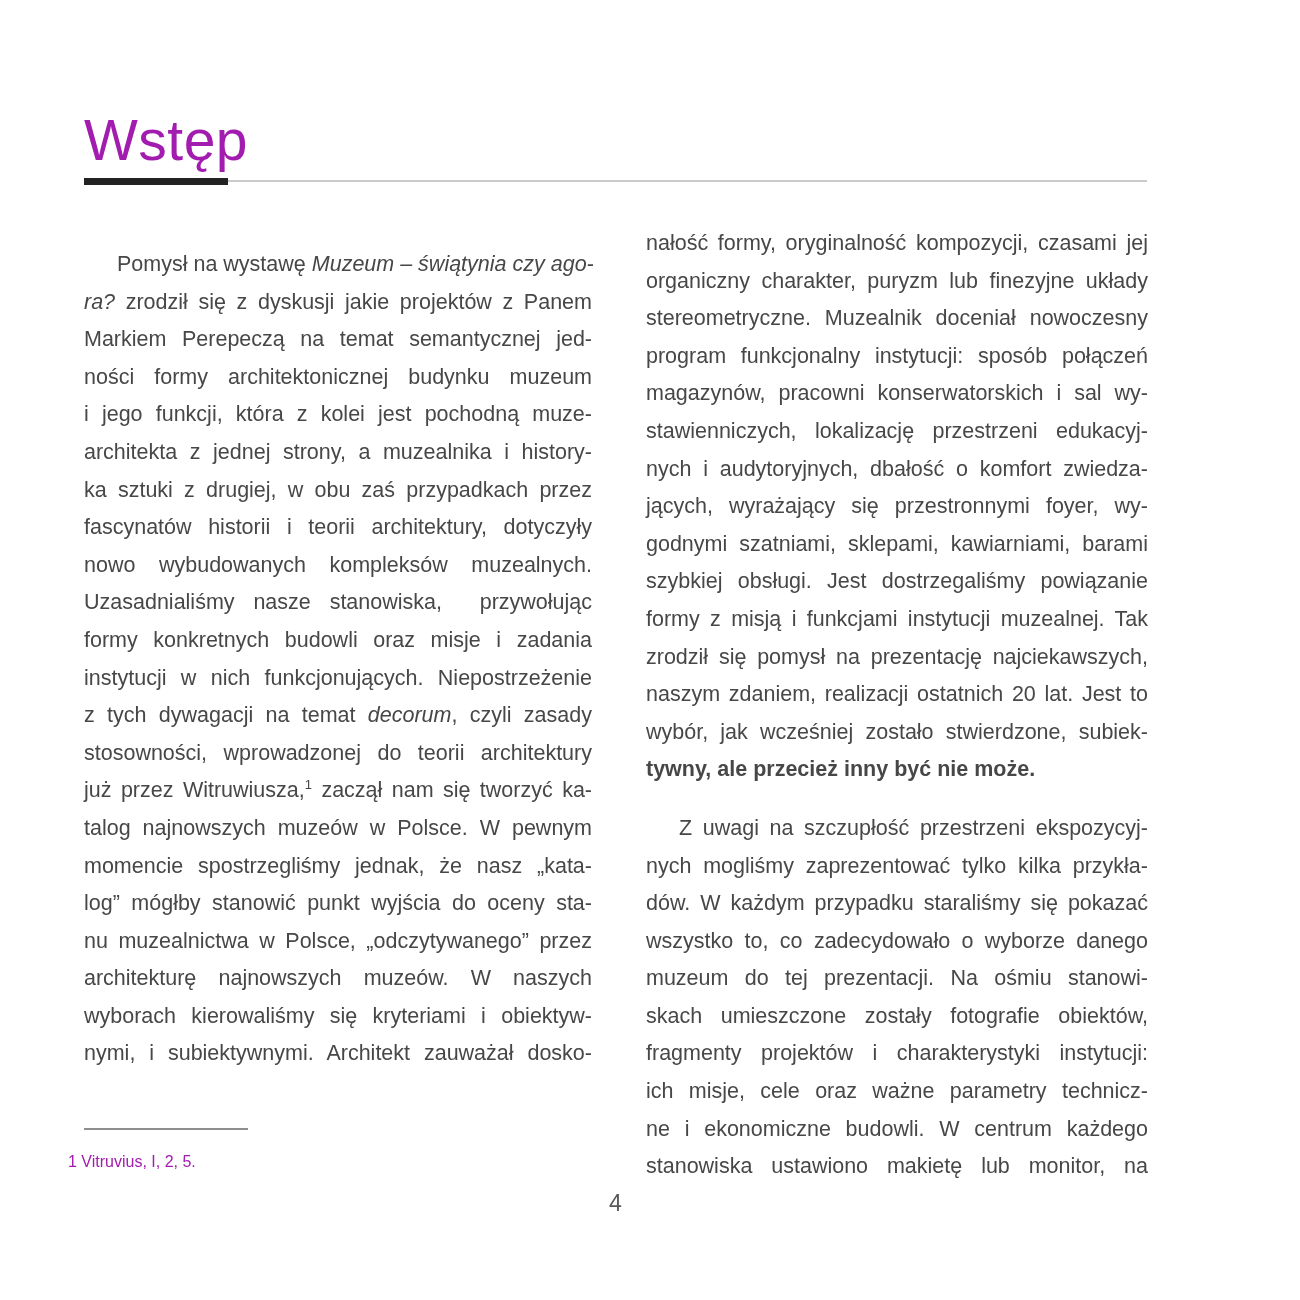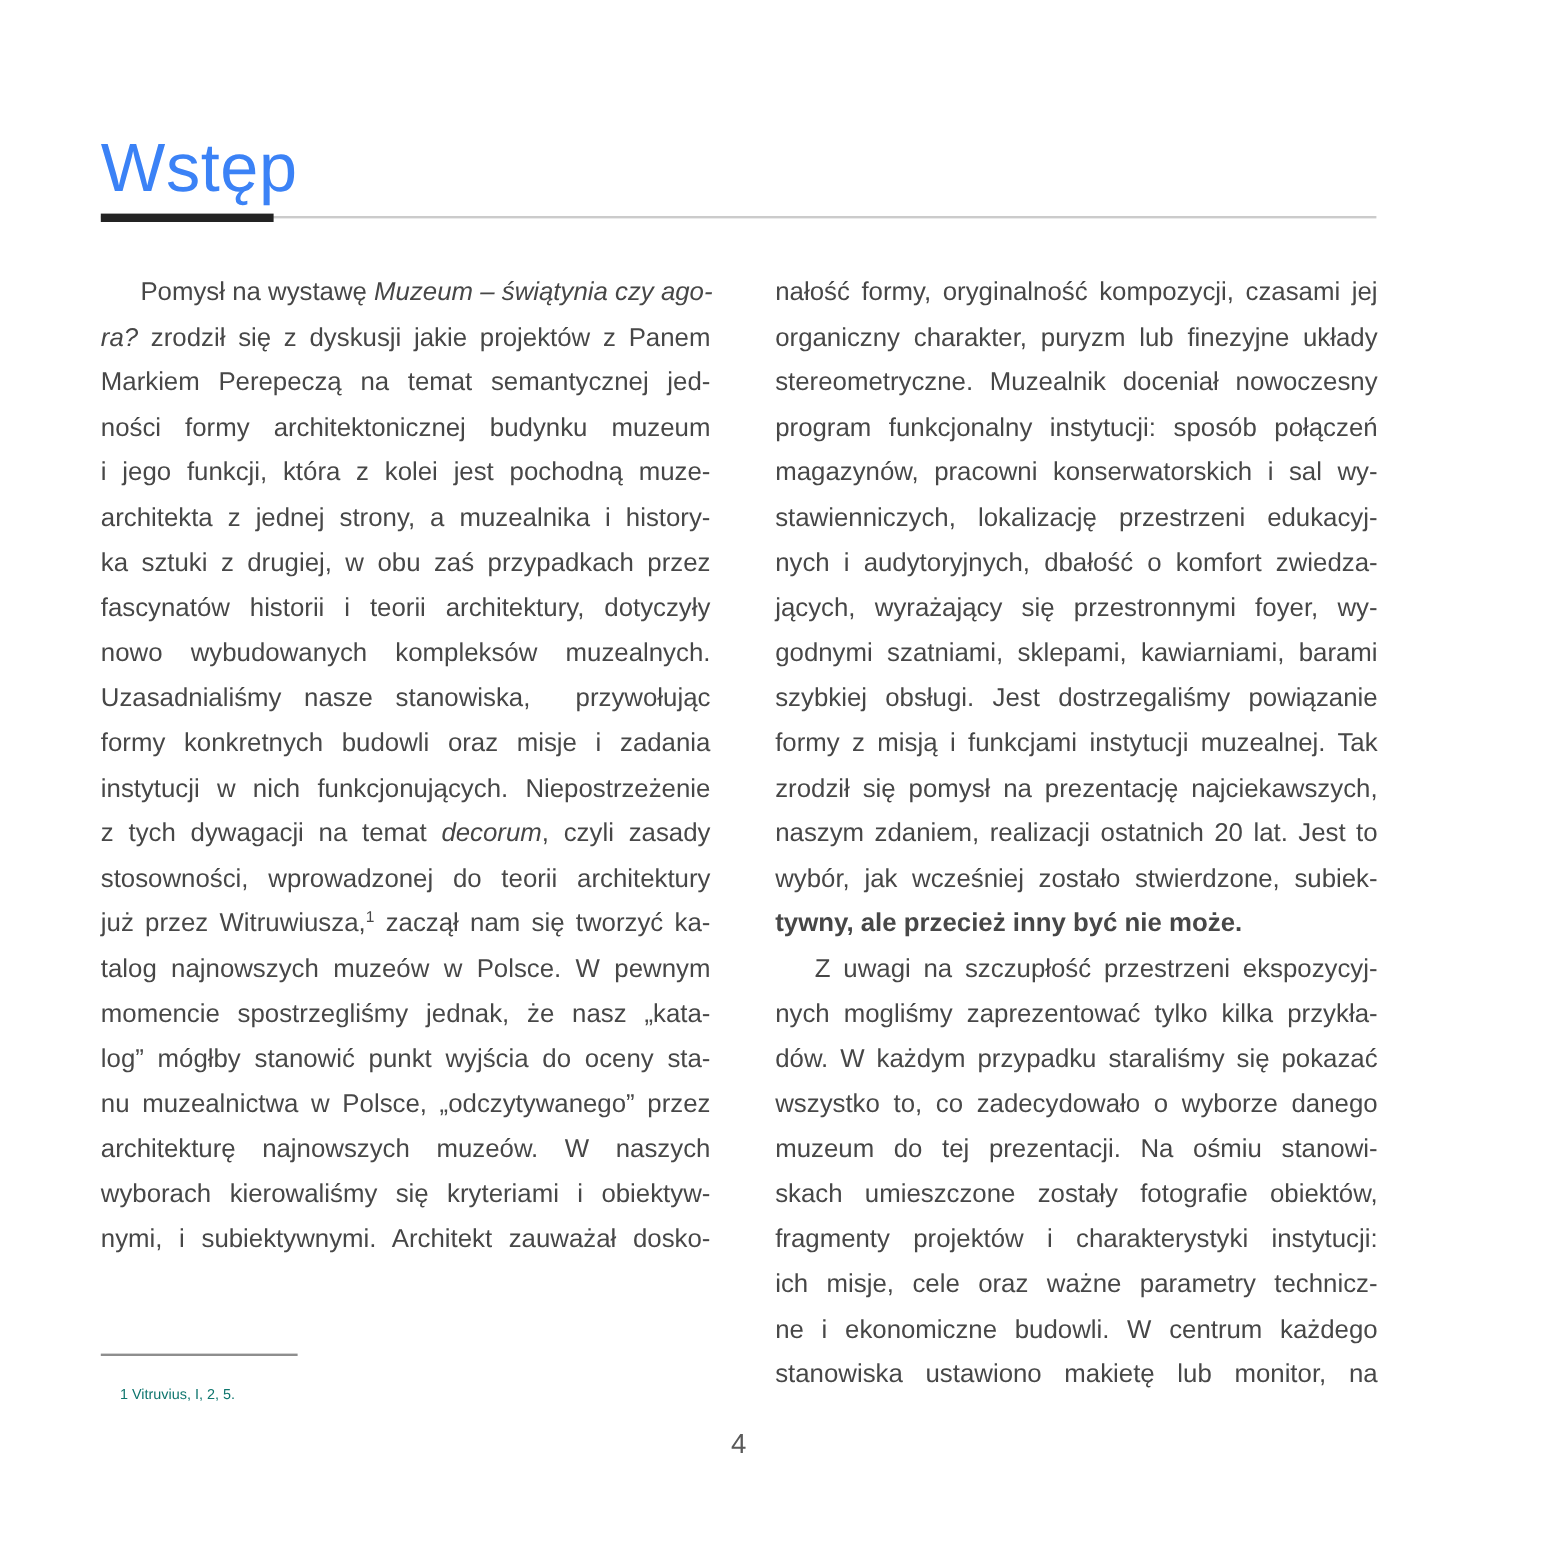--- a/index.html
+++ b/index.html
@@ -13,21 +13,21 @@
   }
   .page-title {
     position: absolute;
     left: 84px;
     top: 112px;
     margin: 0;
     font-size: 57px;
     line-height: 1;
     font-weight: 300;
     letter-spacing: 0.5px;
-    color: #3b82f6;
+    color: #a21caf;
   }
   .rule-light {
     position: absolute;
     left: 84px;
     top: 180px;
     width: 1063px;
     height: 2px;
     background: #cbcbcb;
   }
   .rule-dark {
@@ -47,43 +47,43 @@
   .line {
     font-size: 21.5px;
     height: 37.6px;
     line-height: 37.6px;
     color: #474747;
     text-align: justify;
     text-align-last: justify;
     white-space: nowrap;
   }
   .line.end { text-align-last: left; font-weight: bold; }
-  .line.indent { padding-left: 33px; }
+  .line.indent { padding-left: 33px; margin-top: 21px; }
   .seg-normal { font-style: normal; }
   .seg-italic { font-style: italic; }
   .seg-sup {
     font-size: 13px;
     position: relative;
     top: -8px;
   }
   .footnote-rule {
     position: absolute;
     left: 84px;
     top: 1128px;
     width: 164px;
     height: 2px;
     background: #8e8e8e;
   }
   .footnote {
     position: absolute;
-    left: 100px;
+    left: 68px;
     top: 1148px;
-    font-size: 12px;
+    font-size: 16px;
     line-height: 28px;
-    color: #0f766e;
+    color: #a21caf;
   }
   .page-number {
     position: absolute;
     left: 84px;
     top: 1190px;
     width: 1063px;
     text-align: center;
     font-size: 23px;
     color: #5a5a5a;
   }

